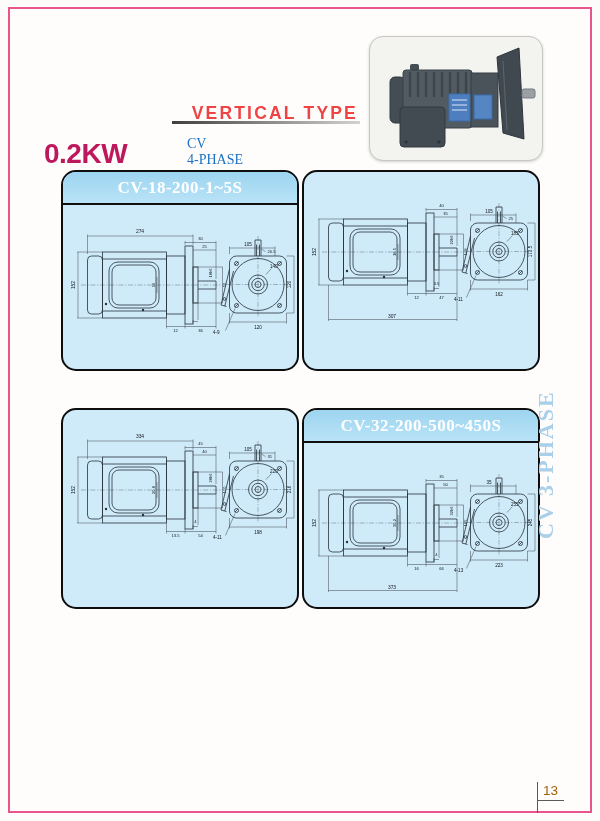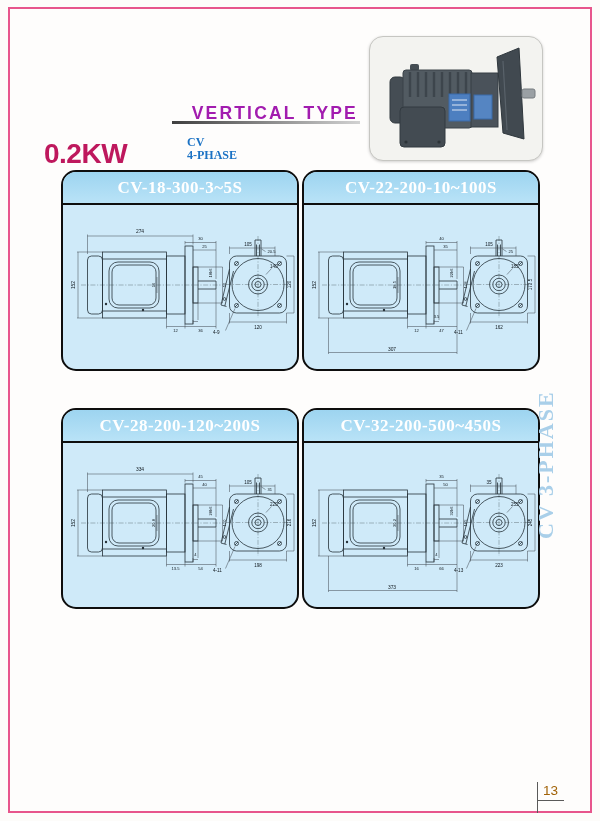--- a/index.html
+++ b/index.html
@@ -14,33 +14,33 @@
   
   .photo-card{
     position:absolute;left:369px;top:36px;width:172px;height:123px;
     background:#f3f3f0;border:1px solid #c6c6c2;border-radius:14px;
     box-shadow:0 1px 3px rgba(0,0,0,.18);
   }
   .photo-card svg{display:block;width:100%;height:100%;}
   
   .heading{
     position:absolute;left:150px;top:103px;width:208px;text-align:right;
-    font-size:17.5px;font-weight:bold;letter-spacing:2.2px;color:#a21caf;
+    font-size:17.5px;font-weight:bold;letter-spacing:2.2px;color:#ef4444;
   }
   .rule{
     position:absolute;left:172px;top:121px;width:188px;height:3px;
     background:linear-gradient(to right,#3f3f3f,#d2d2d2);
   }
   .power{
     position:absolute;left:44px;top:138px;font-size:28px;font-weight:bold;
     color:#be185d;letter-spacing:-0.5px;
   }
   .series{
     position:absolute;left:187px;top:136px;line-height:1.12;
-    font-family:"Liberation Serif",serif;font-weight:bold;font-size:12px;color:#1b72c4;
+    font-family:"Liberation Serif",serif;font-weight:normal;font-size:14px;color:#1b72c4;
   }
   
   .panel{
     position:absolute;width:238px;height:201px;background:#cfeaf9;
     border:2.5px solid #0e0e0e;border-radius:15px;overflow:hidden;box-sizing:border-box;
   }
   .pos1{left:61px;top:170px}.pos2{left:302px;top:170px}
   .pos3{left:61px;top:408px}.pos4{left:302px;top:408px}
   .panel-header{
     height:31px;background:linear-gradient(#9dd4f0,#b9e3f7);
@@ -109,21 +109,21 @@
 
 <div class="heading">VERTICAL TYPE</div>
 <div class="rule"></div>
 <div class="power">0.2KW</div>
 <div class="series">
   <div>CV</div>
   <div>4-PHASE</div>
 </div>
 
 <section class="panel pos1">
-  <div class="panel-header">CV-18-300-3~5S</div>
+  <div class="panel-header">CV-18-200-1~5S</div>
   <svg class="draw" viewBox="0 0 234 163">
     <path class="cl" d="M18,80 H160 M195,31 V113 M163,79.5 H228"></path>
     <g class="ol">
       <rect x="24.5" y="51" width="15" height="58" rx="4"></rect>
       <rect x="39.5" y="47" width="64" height="66"></rect>
       <path d="M39.5,54 H103.5 M39.5,106 H103.5"></path>
       <rect x="46" y="57" width="50" height="46" rx="9"></rect>
       <rect x="49" y="60" width="44" height="40" rx="7"></rect>
       <rect x="103.5" y="51" width="18.5" height="58"></rect>
       <rect x="122" y="41" width="8" height="78"></rect>
@@ -166,21 +166,20 @@
       <text class="d sm" x="204.5" y="47.5">20.5</text>
       <text class="d" x="207" y="62.5">140</text>
       <text class="d" x="227.5" y="79.5" text-anchor="middle" transform="rotate(-90 227.5 79.5)">120</text>
       <text class="d" x="195" y="123.8" text-anchor="middle">120</text>
       <text class="d" x="150" y="128.5">4-9</text>
     </g>
   </svg>
 </section>
 
 <section class="panel pos2">
-  <div class="panel-header">CV-22-200-10~100S</div>
   <svg class="draw" viewBox="0 0 234 163">
     <path class="cl" d="M18,80 H160 M195,31 V113 M163,79.5 H228"></path>
     <g class="ol">
       <rect x="24.5" y="51" width="15" height="58" rx="4"></rect>
       <rect x="39.5" y="47" width="64" height="66"></rect>
       <path d="M39.5,54 H103.5 M39.5,106 H103.5"></path>
       <rect x="46" y="57" width="50" height="46" rx="9"></rect>
       <rect x="49" y="60" width="44" height="40" rx="7"></rect>
       <rect x="103.5" y="51" width="18.5" height="58"></rect>
       <rect x="122" y="41" width="8" height="78"></rect>
@@ -223,21 +222,20 @@
       <text class="d sm" x="204.5" y="47.5">25</text>
       <text class="d" x="207" y="62.5">185</text>
       <text class="d" x="227.5" y="79.5" text-anchor="middle" transform="rotate(-90 227.5 79.5)">173.5</text>
       <text class="d" x="195" y="123.8" text-anchor="middle">162</text>
       <text class="d" x="150" y="128.5">4-11</text>
     </g>
   </svg>
 </section>
 
 <section class="panel pos3">
-  <div class="panel-header">CV-28-200-120~200S</div>
   <svg class="draw" viewBox="0 0 234 163">
     <path class="cl" d="M18,80 H160 M195,31 V113 M163,79.5 H228"></path>
     <g class="ol">
       <rect x="24.5" y="51" width="15" height="58" rx="4"></rect>
       <rect x="39.5" y="47" width="64" height="66"></rect>
       <path d="M39.5,54 H103.5 M39.5,106 H103.5"></path>
       <rect x="46" y="57" width="50" height="46" rx="9"></rect>
       <rect x="49" y="60" width="44" height="40" rx="7"></rect>
       <rect x="103.5" y="51" width="18.5" height="58"></rect>
       <rect x="122" y="41" width="8" height="78"></rect>

